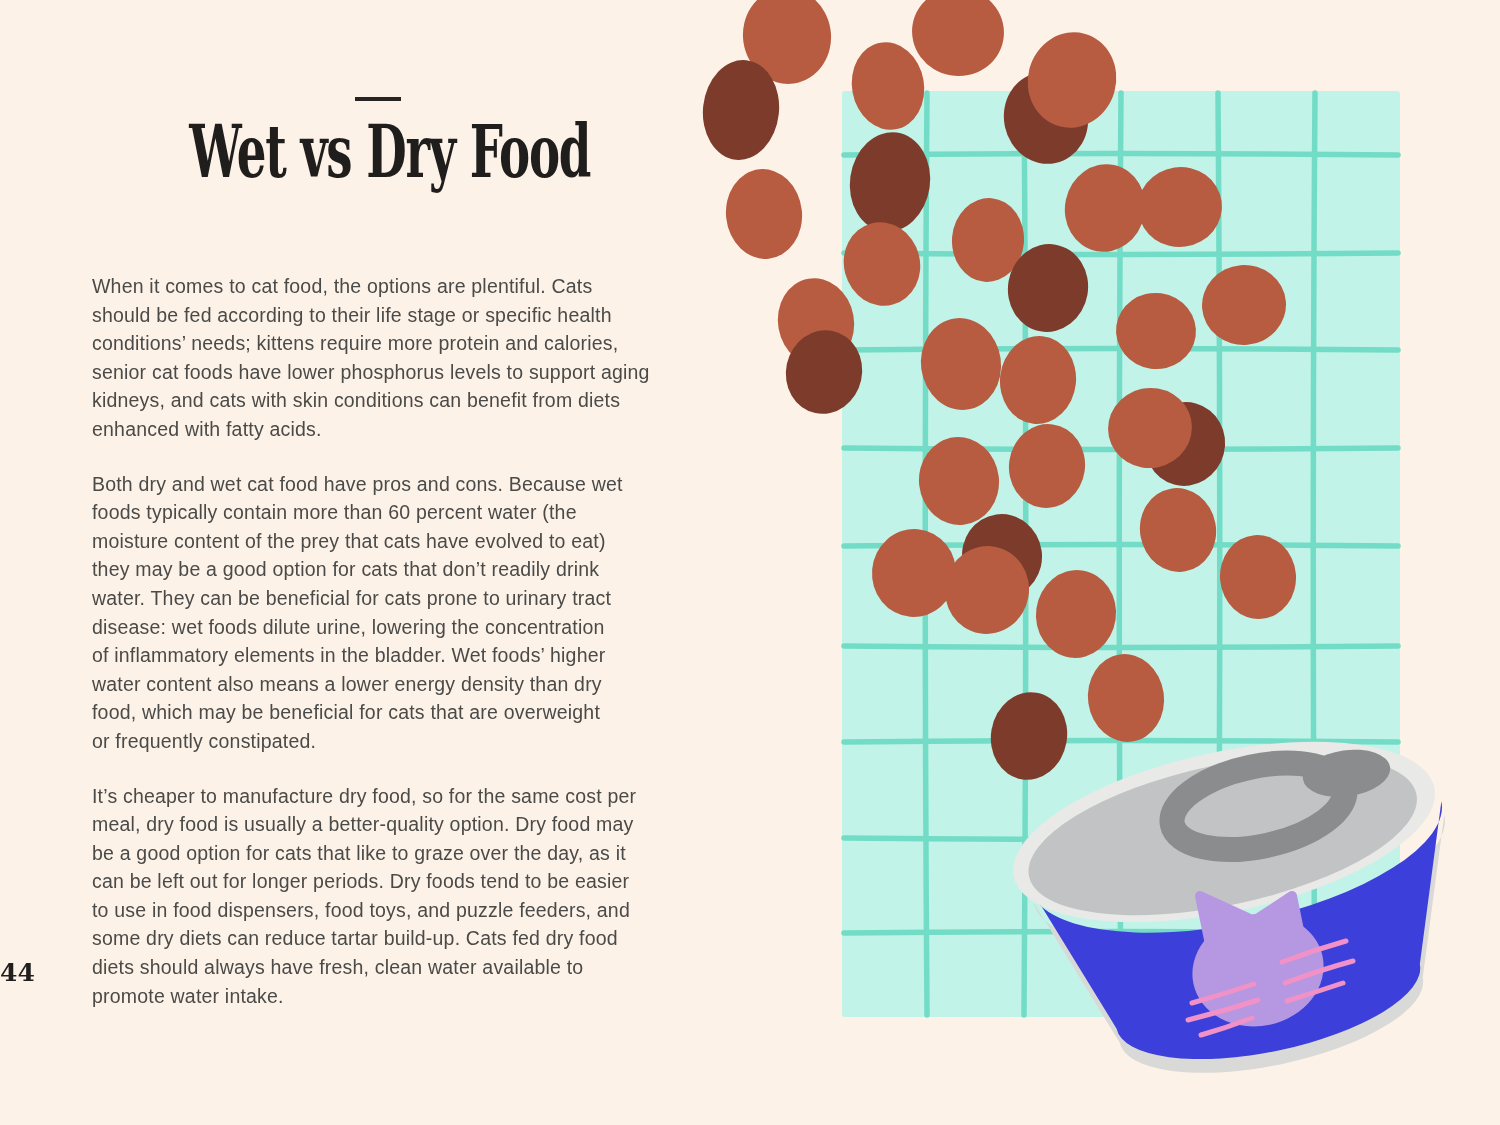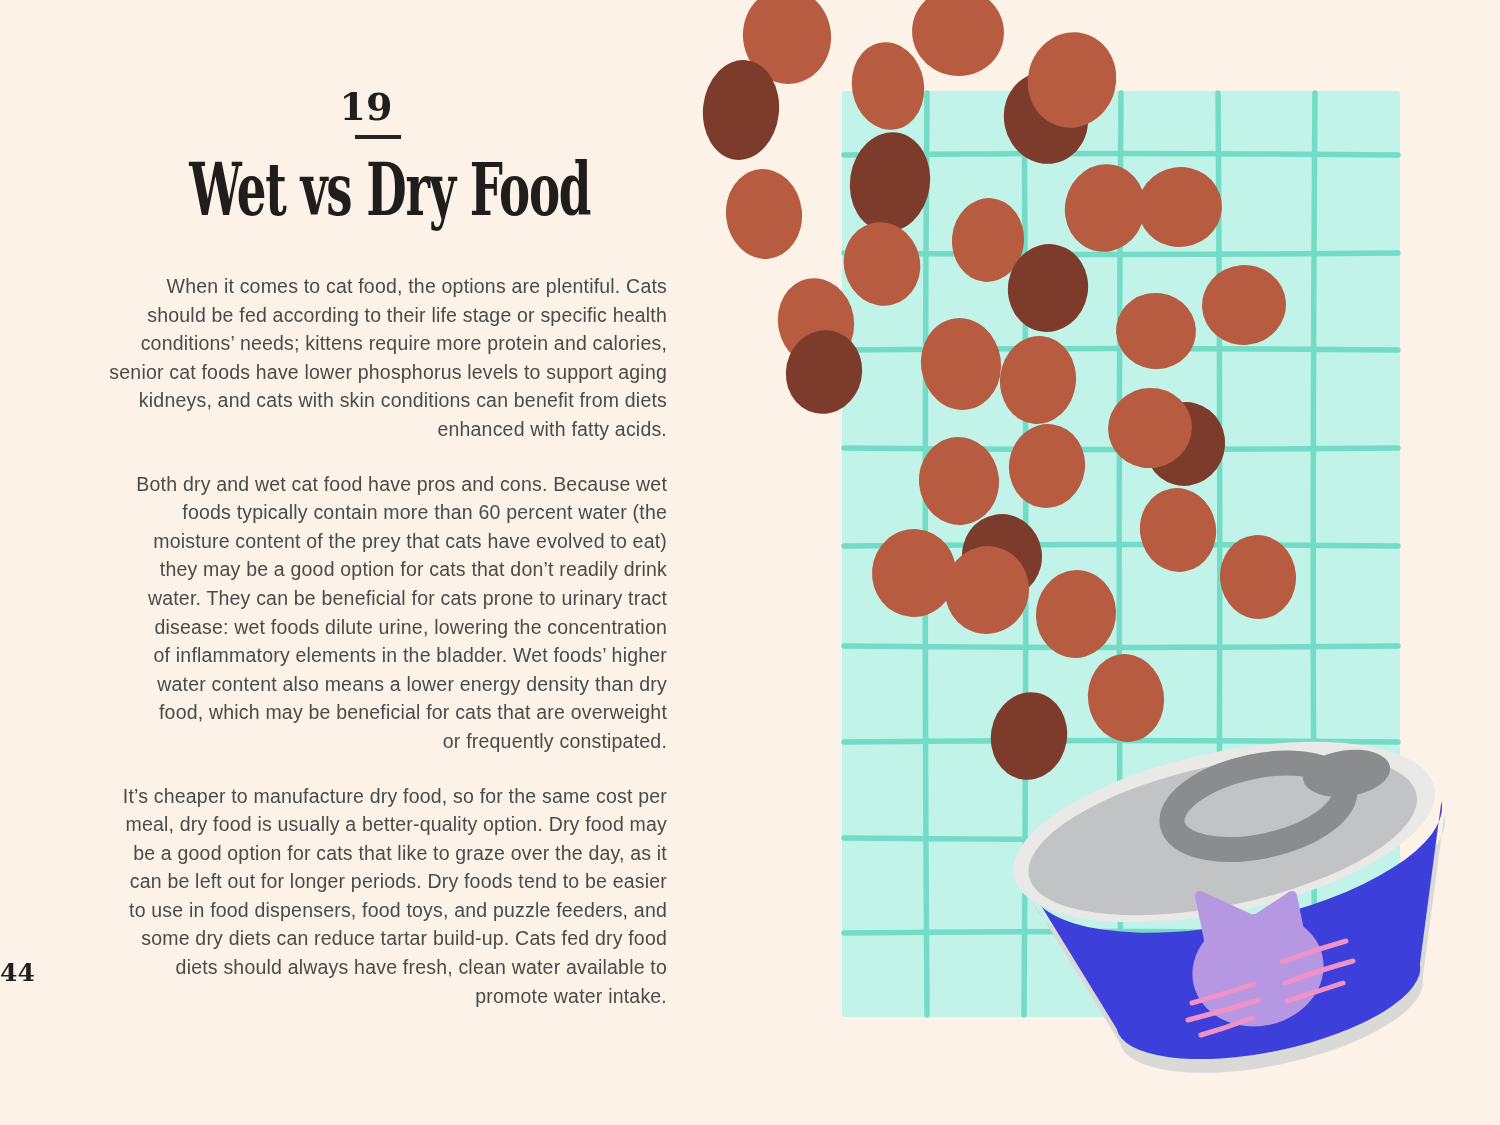--- a/index.html
+++ b/index.html
@@ -45,21 +45,20 @@
   .body-text{
     position:absolute;left:2px;top:184px;width:575px;
   }
   .body-text p{
     margin:0 0 26px 0;
     font-size:19.5px;
     line-height:28.6px;
     letter-spacing:0.2px;
     color:#4a4a48;
     white-space:pre-line;
-    text-align:right;
   }
   .page-num{
     position:absolute;left:0;top:958px;width:552px;
     font-family:"DejaVu Serif", serif;
     font-weight:700;
     font-size:25px;
     color:#201f1d;
   }
 </style>
 </head>
@@ -140,21 +139,20 @@
           <path d="M 1201 1035 Q 1226 1028 1252 1018"></path>
           <path d="M 1282 962 Q 1314 950 1346 941"></path>
           <path d="M 1285 983 Q 1320 970 1353 961"></path>
           <path d="M 1287 1001 Q 1316 992 1343 983"></path>
         </g>
       </g>
     </g>
   </svg>
 
   <div class="text-column">
-    <div class="chapter-num">19</div>
     <div class="chapter-rule"></div>
     <h1 class="chapter-title">Wet vs Dry Food</h1>
     <div class="body-text">
       <p>When it comes to cat food, the options are plentiful. Cats
 should be fed according to their life stage or specific health
 conditions’ needs; kittens require more protein and calories,
 senior cat foods have lower phosphorus levels to support aging
 kidneys, and cats with skin conditions can benefit from diets
 enhanced with fatty acids.</p>
       <p>Both dry and wet cat food have pros and cons. Because wet

